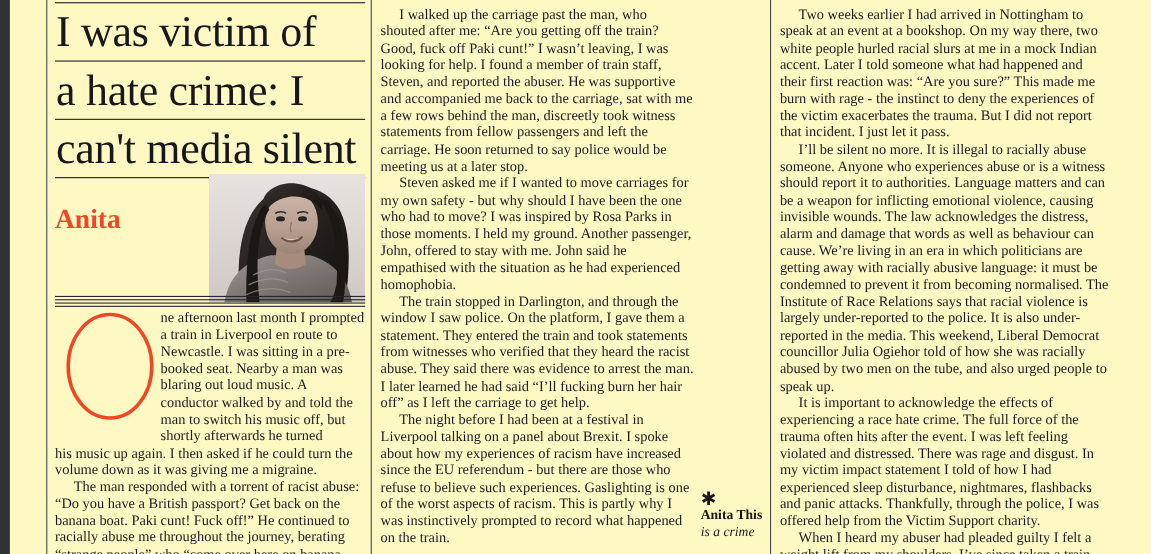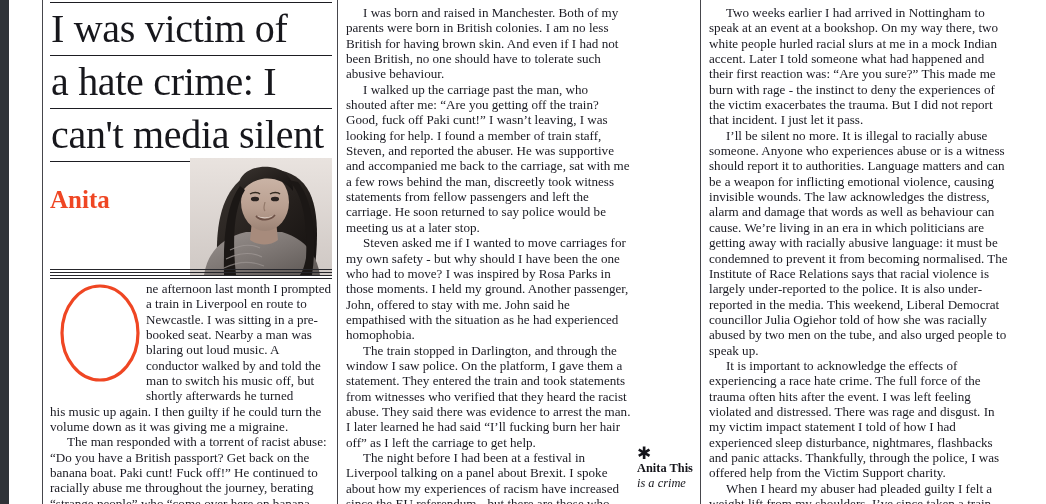--- a/index.html
+++ b/index.html
@@ -11,21 +11,21 @@
     height: 504px;
     overflow: hidden;
     background: #fdeee5;
     font-family: "Liberation Serif", serif;
     color: #16161c;
   }
   #page {
     position: relative;
     width: 1046px;
     height: 504px;
-    background: #ffffff;
+    background: #fef9c3;
   }
   
   .gutter-bar {
     position: absolute;
     left: 0; top: 0;
     width: 9px; height: 504px;
     background: #2f3338;
   }
   
   .col-rule {
@@ -277,27 +277,26 @@
       <div class="dropcap-wrap">
         <div class="dropcap">
           <svg width="84" height="100" viewBox="0 0 84 100">
             <ellipse cx="42" cy="50" rx="38" ry="47" fill="none" stroke="#ef4623" stroke-width="3.2"></ellipse>
           </svg>
         </div>
         <div class="first-para-rows">
           <p>ne afternoon last month I prompted a train in Liverpool en route to Newcastle. I was sitting in a pre-booked seat. Nearby a man was blaring out loud music. A conductor walked by and told the man to switch his music off, but shortly afterwards he turned</p>
         </div>
       </div>
-      <p class="after-dropcap">his music up again. I then guilty if he could turn the volume down as it was giving me a migraine.</p>
+      <p class="after-dropcap">his music up again. I then asked if he could turn the volume down as it was giving me a migraine.</p>
       <p class="indent">The man responded with a torrent of racist abuse: “Do you have a British passport? Get back on the banana boat. Paki cunt! Fuck off!” He continued to racially abuse me throughout the journey, berating “strange people” who “come over here on banana boats”. There was a whole carriage of witnesses.</p>
     </div>
   </div>
 
   <div class="col2 body-text">
-    <p class="indent">I was born and raised in Manchester. Both of my parents were born in British colonies. I am no less British for having brown skin. And even if I had not been British, no one should have to tolerate such abusive behaviour.</p>
     <p class="indent">I walked up the carriage past the man, who shouted after me: “Are you getting off the train? Good, fuck off Paki cunt!” I wasn’t leaving,  I was looking for help. I found a member of train staff, Steven, and reported the abuser. He was supportive and accompanied me back to the carriage, sat with me a few rows behind the man, discreetly took witness statements from fellow passengers and left the carriage. He soon returned to say police would be meeting us at a later stop.</p>
     <p class="indent">Steven asked me if I wanted to move carriages for my own safety - but why should I have been the one who had to move? I was inspired by Rosa Parks in those moments. I held my ground. Another passenger, John, offered to stay with me. John said he empathised with the situation as he had experienced homophobia.</p>
     <p class="indent">The train stopped in Darlington, and through the window I saw police. On the platform, I gave them a statement. They entered the train and took statements from witnesses who verified that they heard the racist abuse. They said there was evidence to arrest the man. I later learned he had said “I’ll fucking burn her hair off” as I left the carriage to get help.</p>
     <p class="indent">The night before I had been at a festival in Liverpool talking on a panel about Brexit. I spoke about how my experiences of racism have increased since the EU referendum - but there are those who refuse to believe such experiences. Gaslighting is one of the worst aspects of racism. This is partly why I was instinctively prompted to record what happened on the train.</p>
 
   </div>
 
   <div class="col3 body-text">
     <p class="indent">Two weeks earlier I had arrived in Nottingham to speak at an event at a bookshop. On my way there, two white people hurled racial slurs at me in a mock Indian accent. Later I told someone what had happened and their first reaction was: “Are you sure?” This made me burn with rage - the instinct to deny the experiences of the victim exacerbates the trauma. But I did not report that incident. I just let it pass.</p>
     <p class="indent">I’ll be silent no more. It is illegal to racially abuse someone. Anyone who experiences abuse or is a witness should report it to authorities. Language matters and can be a weapon for inflicting emotional violence, causing invisible wounds. The law acknowledges the distress, alarm and damage that words as well as behaviour can cause. We’re living in an era in which politicians are getting away with racially abusive language: it must be condemned to prevent it from becoming normalised. The Institute of Race Relations says that racial violence is largely under-reported to the police. It is also under-reported in the media. This weekend, Liberal Democrat councillor Julia Ogiehor told of how she was racially abused by two men on the tube, and also urged people to speak up.</p>

